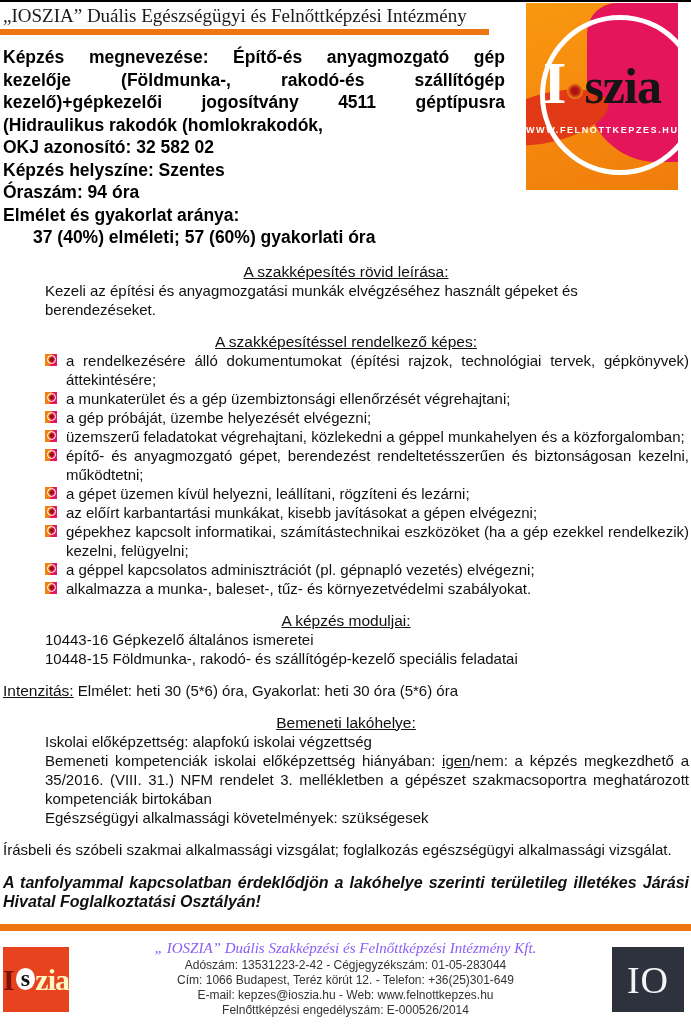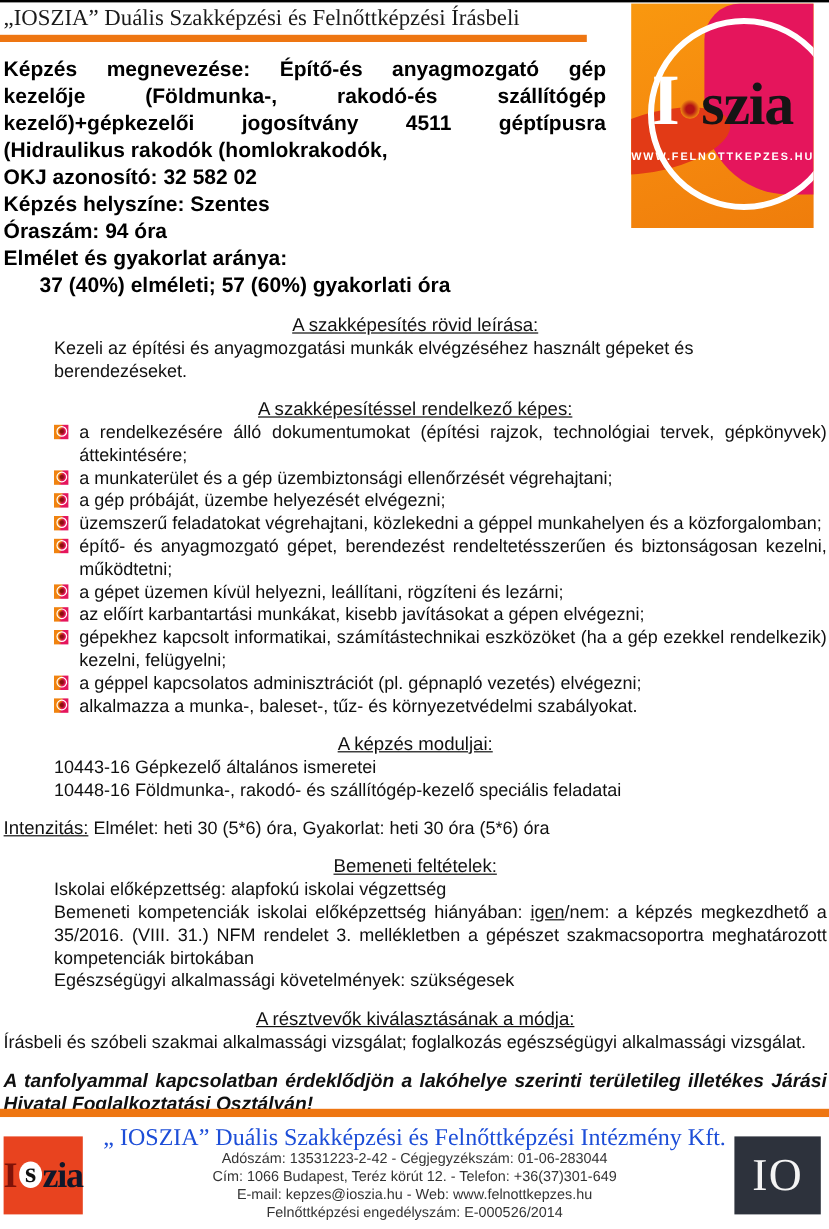--- a/index.html
+++ b/index.html
@@ -51,35 +51,35 @@
   
   .bar2{position:absolute;left:0;top:924px;width:691px;height:7px;background:#ee7612;}
   .footer{position:absolute;left:0;top:931px;width:691px;height:93px;background:#ffffff;
         display:flex;align-items:center;}
   .f-logo-red{position:absolute;left:3px;top:16px;width:66px;height:65px;background:#e8431f;
         display:flex;align-items:center;justify-content:center;
         font-family:"Liberation Serif","DejaVu Serif",serif;font-weight:bold;font-size:30px;}
   .f-logo-i{color:#7d1208;}
   .f-logo-s{display:inline-flex;width:22px;height:22px;border-radius:50%;background:#fff;
         color:#111;align-items:center;justify-content:center;font-size:24px;margin:0 0 2px 1px;}
-  .f-logo-zia{color:#0f172a;letter-spacing:-1px;}
+  .f-logo-zia{color:#fef9c3;letter-spacing:-1px;}
   .f-center{flex:1;text-align:center;color:#2b2b2b;padding-top:2px;}
-  .f-company{font-family:"Liberation Serif","DejaVu Serif",serif;font-size:20px;line-height:19px;color:#1d4ed8;}
+  .f-company{font-family:"Liberation Serif","DejaVu Serif",serif;font-size:15px;line-height:19px;color:#8b5cf6;font-style:italic;}
   .f-line{font-size:12px;line-height:15px;color:#333;}
   .f-logo-io{position:absolute;right:7px;top:16px;width:72px;height:65px;background:#2d323c;
         display:flex;align-items:center;justify-content:center;color:#f4f4f4;
         font-family:"Liberation Serif","DejaVu Serif",serif;font-size:38px;letter-spacing:1px;}
 </style>
 </head>
 <body>
 
 <div class="page">
   <div class="top-border"></div>
 
-  <div class="header-title">„IOSZIA” Duális Szakképzési és Felnőttképzési Írásbeli</div>
+  <div class="header-title">„IOSZIA” Duális Egészségügyi és Felnőttképzési Intézmény</div>
   <div class="bar1"></div>
 
   <div class="logo">
     <div class="logo-pink"></div>
     <div class="logo-red"></div>
     <div class="logo-ring"></div>
     <div class="logo-text"><span class="logo-i">I</span><span class="logo-dot"></span><span class="logo-szia">szia</span></div>
     <div class="logo-url">WWW.FELNOTTKEPZES.HU</div>
   </div>
 
@@ -160,37 +160,36 @@
           <div class="bullet-row">
             <span class="bullet-ico"></span>
             <div class="bullet-text">alkalmazza a munka-, baleset-, tűz- és környezetvédelmi szabályokat.</div>
           </div>
         </div>
     </div>
 
     <div class="section">
       <div class="h-underline">A képzés moduljai:</div>
       <div class="indent">10443-16 Gépkezelő általános ismeretei</div>
-      <div class="indent">10448-16 Földmunka-, rakodó- és szállítógép-kezelő speciális feladatai</div>
+      <div class="indent">10448-15 Földmunka-, rakodó- és szállítógép-kezelő speciális feladatai</div>
     </div>
 
     <div class="section">
       <span class="h-underline">Intenzitás:</span>
       <span>Elmélet: heti 30 (5*6) óra, Gyakorlat: heti 30 óra (5*6) óra</span>
     </div>
 
     <div class="section">
-      <div class="h-underline">Bemeneti feltételek:</div>
+      <div class="h-underline">Bemeneti lakóhelye:</div>
       <div class="indent">Iskolai előképzettség: alapfokú iskolai végzettség</div>
       <div class="indent just"><span>Bemeneti kompetenciák iskolai előképzettség hiányában: </span><span class="u">igen</span><span>/nem: a képzés megkezdhető a 35/2016. (VIII. 31.) NFM rendelet 3. mellékletben a gépészet szakmacsoportra meghatározott kompetenciák birtokában</span></div>
       <div class="indent">Egészségügyi alkalmassági követelmények: szükségesek</div>
     </div>
 
     <div class="section">
-      <div class="h-underline">A résztvevők kiválasztásának a módja:</div>
       <div>Írásbeli és szóbeli szakmai alkalmassági vizsgálat; foglalkozás egészségügyi alkalmassági vizsgálat.</div>
     </div>
 
     <div class="notice">A tanfolyammal kapcsolatban érdeklődjön a lakóhelye szerinti területileg illetékes Járási Hivatal Foglalkoztatási Osztályán!</div>
 
     <div class="section">
       <div class="h-underline">Képző elérhetőségei:</div>
       <div class="contact-line"><span>E-mail: nikolett.h@ioszia.hu, WEB: </span><span class="u">www.felnottkepzes.hu,</span><span> Telefon: +36 (30) 586-32-29</span></div>
     </div>
 
@@ -199,20 +198,20 @@
   <div class="bar2"></div>
 
   <div class="footer">
     <div class="f-logo-red">
         <span class="f-logo-i">I</span>
         <span class="f-logo-s">s</span>
         <span class="f-logo-zia">zia</span>
       </div>
     <div class="f-center">
       <div class="f-company">„ IOSZIA” Duális Szakképzési és Felnőttképzési Intézmény Kft.</div>
-      <div class="f-line">Adószám: 13531223-2-42 - Cégjegyzékszám: 01-06-283044</div>
-      <div class="f-line">Cím: 1066 Budapest, Teréz körút 12. - Telefon: +36(37)301-649</div>
+      <div class="f-line">Adószám: 13531223-2-42 - Cégjegyzékszám: 01-05-283044</div>
+      <div class="f-line">Cím: 1066 Budapest, Teréz körút 12. - Telefon: +36(25)301-649</div>
       <div class="f-line">E-mail: kepzes@ioszia.hu - Web: www.felnottkepzes.hu</div>
       <div class="f-line">Felnőttképzési engedélyszám: E-000526/2014</div>
     </div>
     <div class="f-logo-io">IO</div>
   </div>
 </div>
 
 </body></html>

